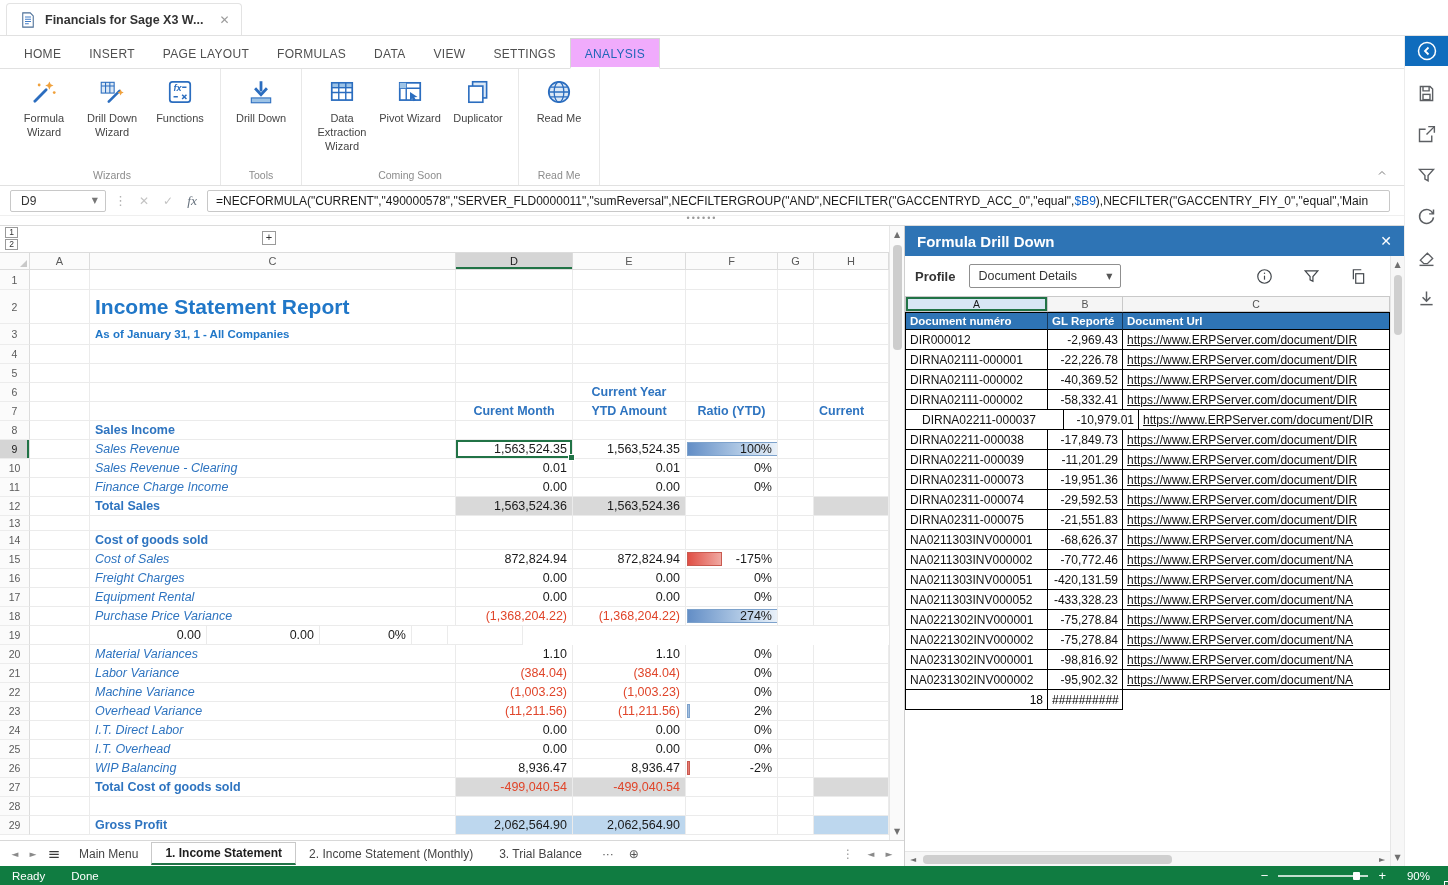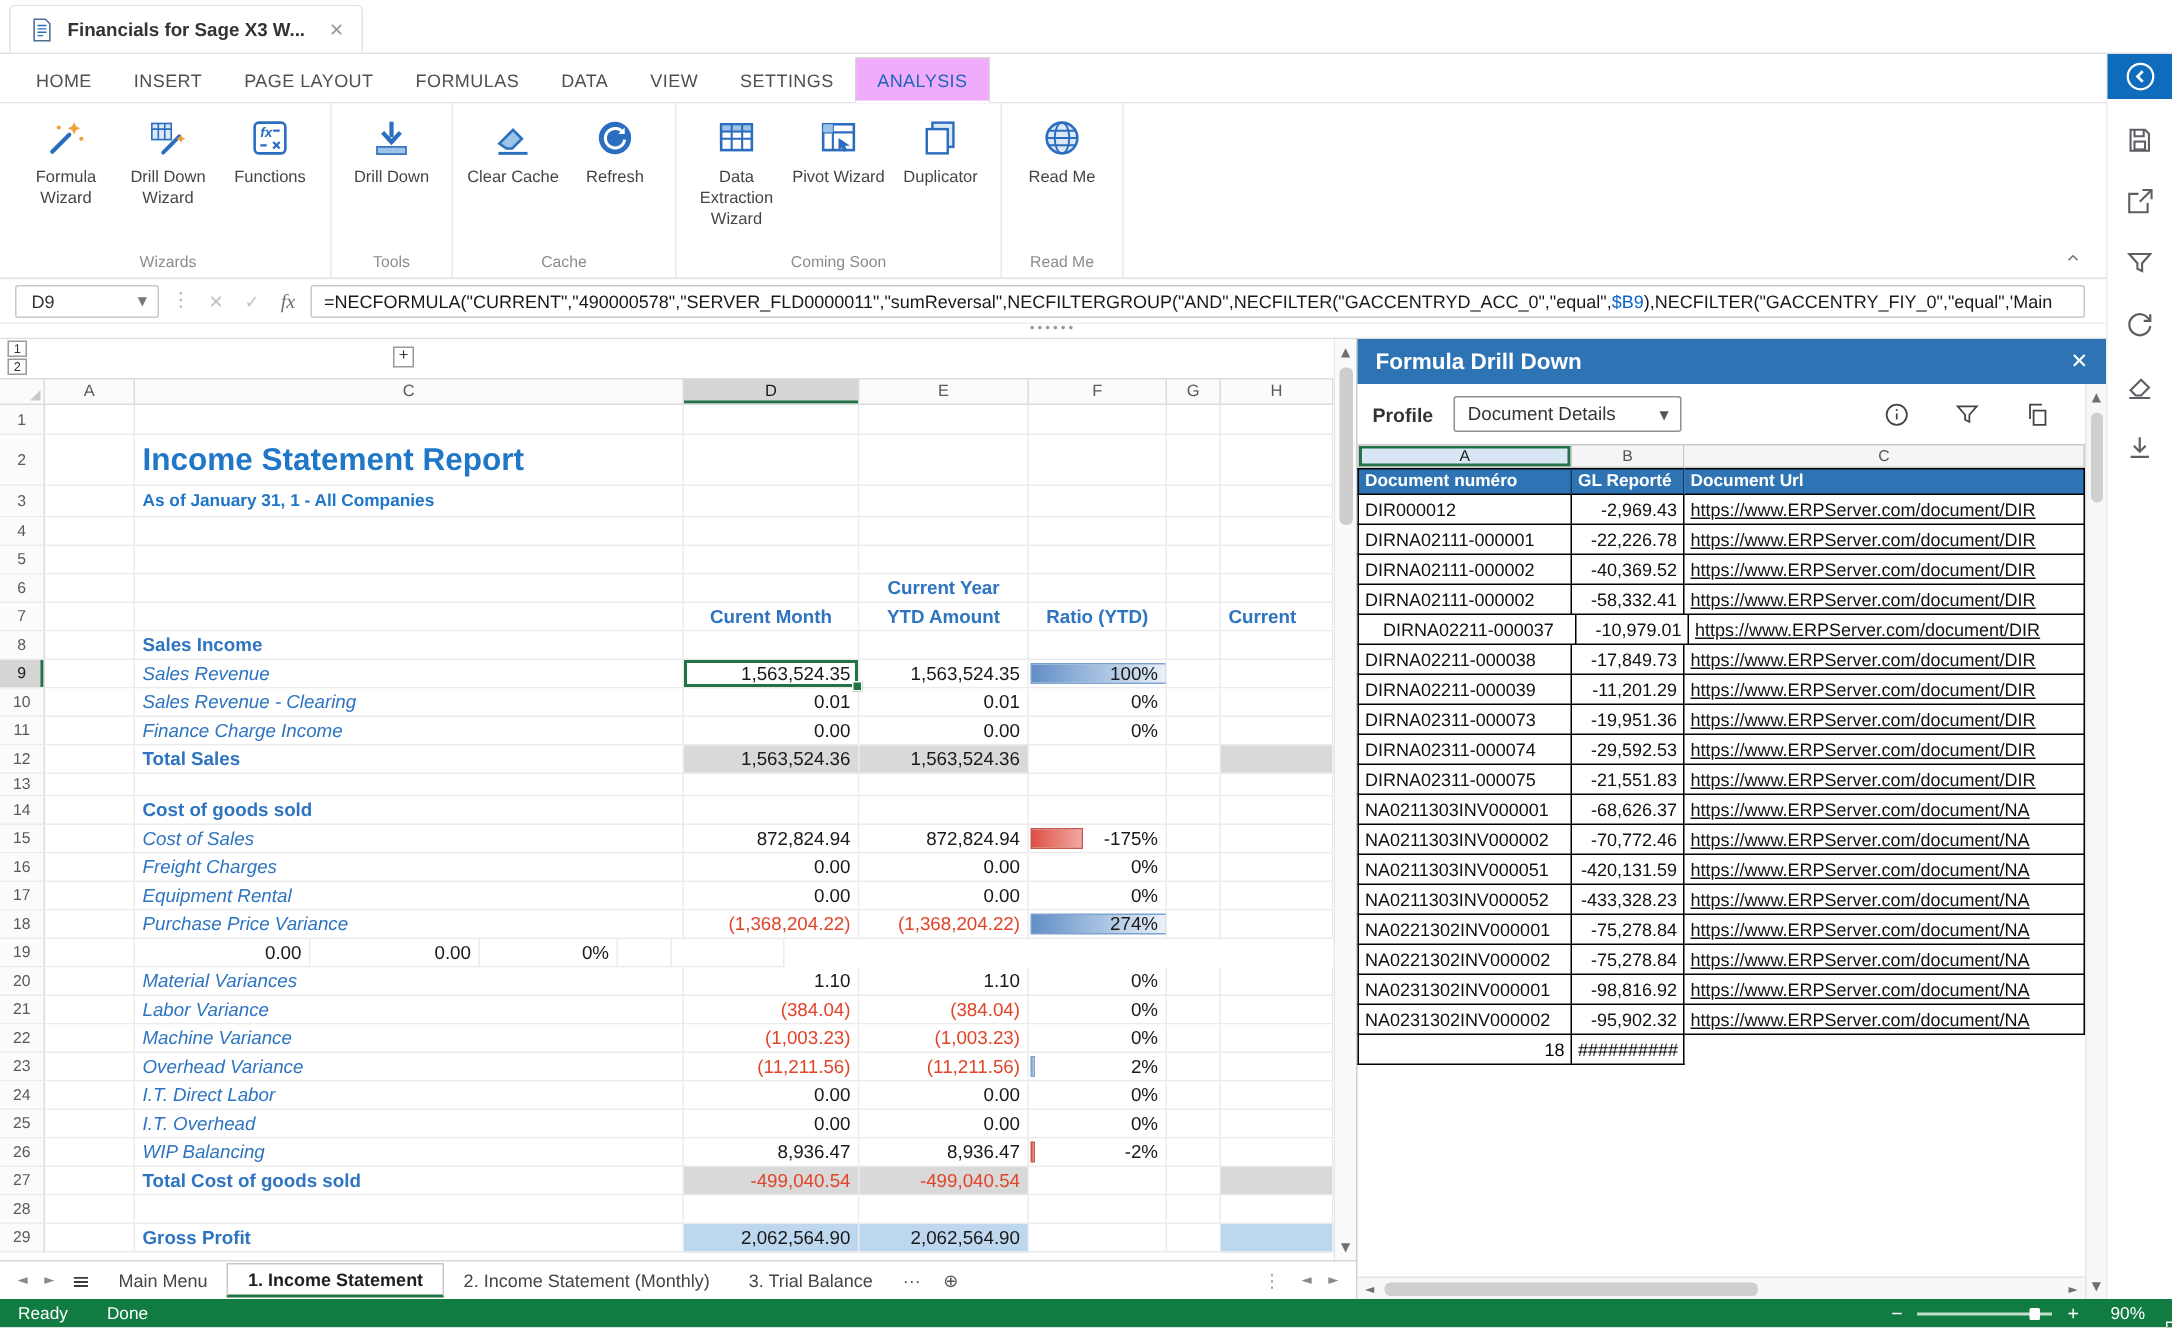--- a/index.html
+++ b/index.html
@@ -239,44 +239,20 @@
                 <div class="rlabel">Drill Down</div>
               </div>
             </div>
             <div class="rglabel">Tools</div>
           </div>
           <div class="rgroup">
             <div class="rbtns">
               <div class="rbtn">
                 <div class="ricon">
                   <svg viewBox="0 0 26 26">
-                    <path d="M4.5 16.5 13 8l5.5 5.5-6 6H9z" fill="#9dc3e6" stroke="#2b6dbf" stroke-width="1.6"></path>
-                    <path d="M4 22.5h18" stroke="#2b6dbf" stroke-width="1.8"></path>
-                  </svg>
-                </div>
-                <div class="rlabel">Clear Cache</div>
-              </div>
-              <div class="rbtn">
-                <div class="ricon">
-                  <svg viewBox="0 0 26 26">
-                    <circle cx="13" cy="13" r="10" fill="#2b6dbf"></circle>
-                    <path d="M18.3 10.2A6 6 0 1 0 19 14" fill="none" stroke="#fff" stroke-width="1.9"></path>
-                    <path d="M19 6.5v4h-4z" fill="#fff"></path>
-                  </svg>
-                </div>
-                <div class="rlabel">Refresh</div>
-              </div>
-            </div>
-            <div class="rglabel">Cache</div>
-          </div>
-          <div class="rgroup">
-            <div class="rbtns">
-              <div class="rbtn">
-                <div class="ricon">
-                  <svg viewBox="0 0 26 26">
                     <rect x="3.5" y="4.5" width="19" height="16" fill="#fff" stroke="#2b6dbf" stroke-width="1.6"></rect>
                     <rect x="3.5" y="4.5" width="19" height="4.5" fill="#9dc3e6" stroke="#2b6dbf" stroke-width="1.3"></rect>
                     <path d="M3.5 13.5h19M10 4.5v16M16.5 4.5v16" stroke="#2b6dbf" stroke-width="1.3"></path>
                   </svg>
                 </div>
                 <div class="rlabel">Data Extraction Wizard</div>
               </div>
               <div class="rbtn">
                 <div class="ricon">
                   <svg viewBox="0 0 26 26">
@@ -889,21 +865,21 @@
                     <div class="pca" style="width: 143px;">DIRNA02111-000002</div>
                     <div class="pcb" style="width: 75px;">-40,369.52</div>
                     <div class="pcc">https://www.ERPServer.com/document/DIR</div>
                   </div>
                   <div class="prow">
                     <div class="pca" style="width: 143px;">DIRNA02111-000002</div>
                     <div class="pcb" style="width: 75px;">-58,332.41</div>
                     <div class="pcc">https://www.ERPServer.com/document/DIR</div>
                   </div>
                   <div class="prow">
-                    <div class="pca" style="width: 146px; padding-left: 16px;">DIRNA02211-000037</div>
+                    <div class="pca" style="width: 159px; padding-left: 16px;">DIRNA02211-000037</div>
                     <div class="pcb" style="width: 75px;">-10,979.01</div>
                     <div class="pcc">https://www.ERPServer.com/document/DIR</div>
                   </div>
                   <div class="prow">
                     <div class="pca" style="width: 143px;">DIRNA02211-000038</div>
                     <div class="pcb" style="width: 75px;">-17,849.73</div>
                     <div class="pcc">https://www.ERPServer.com/document/DIR</div>
                   </div>
                   <div class="prow">
                     <div class="pca" style="width: 143px;">DIRNA02211-000039</div>

